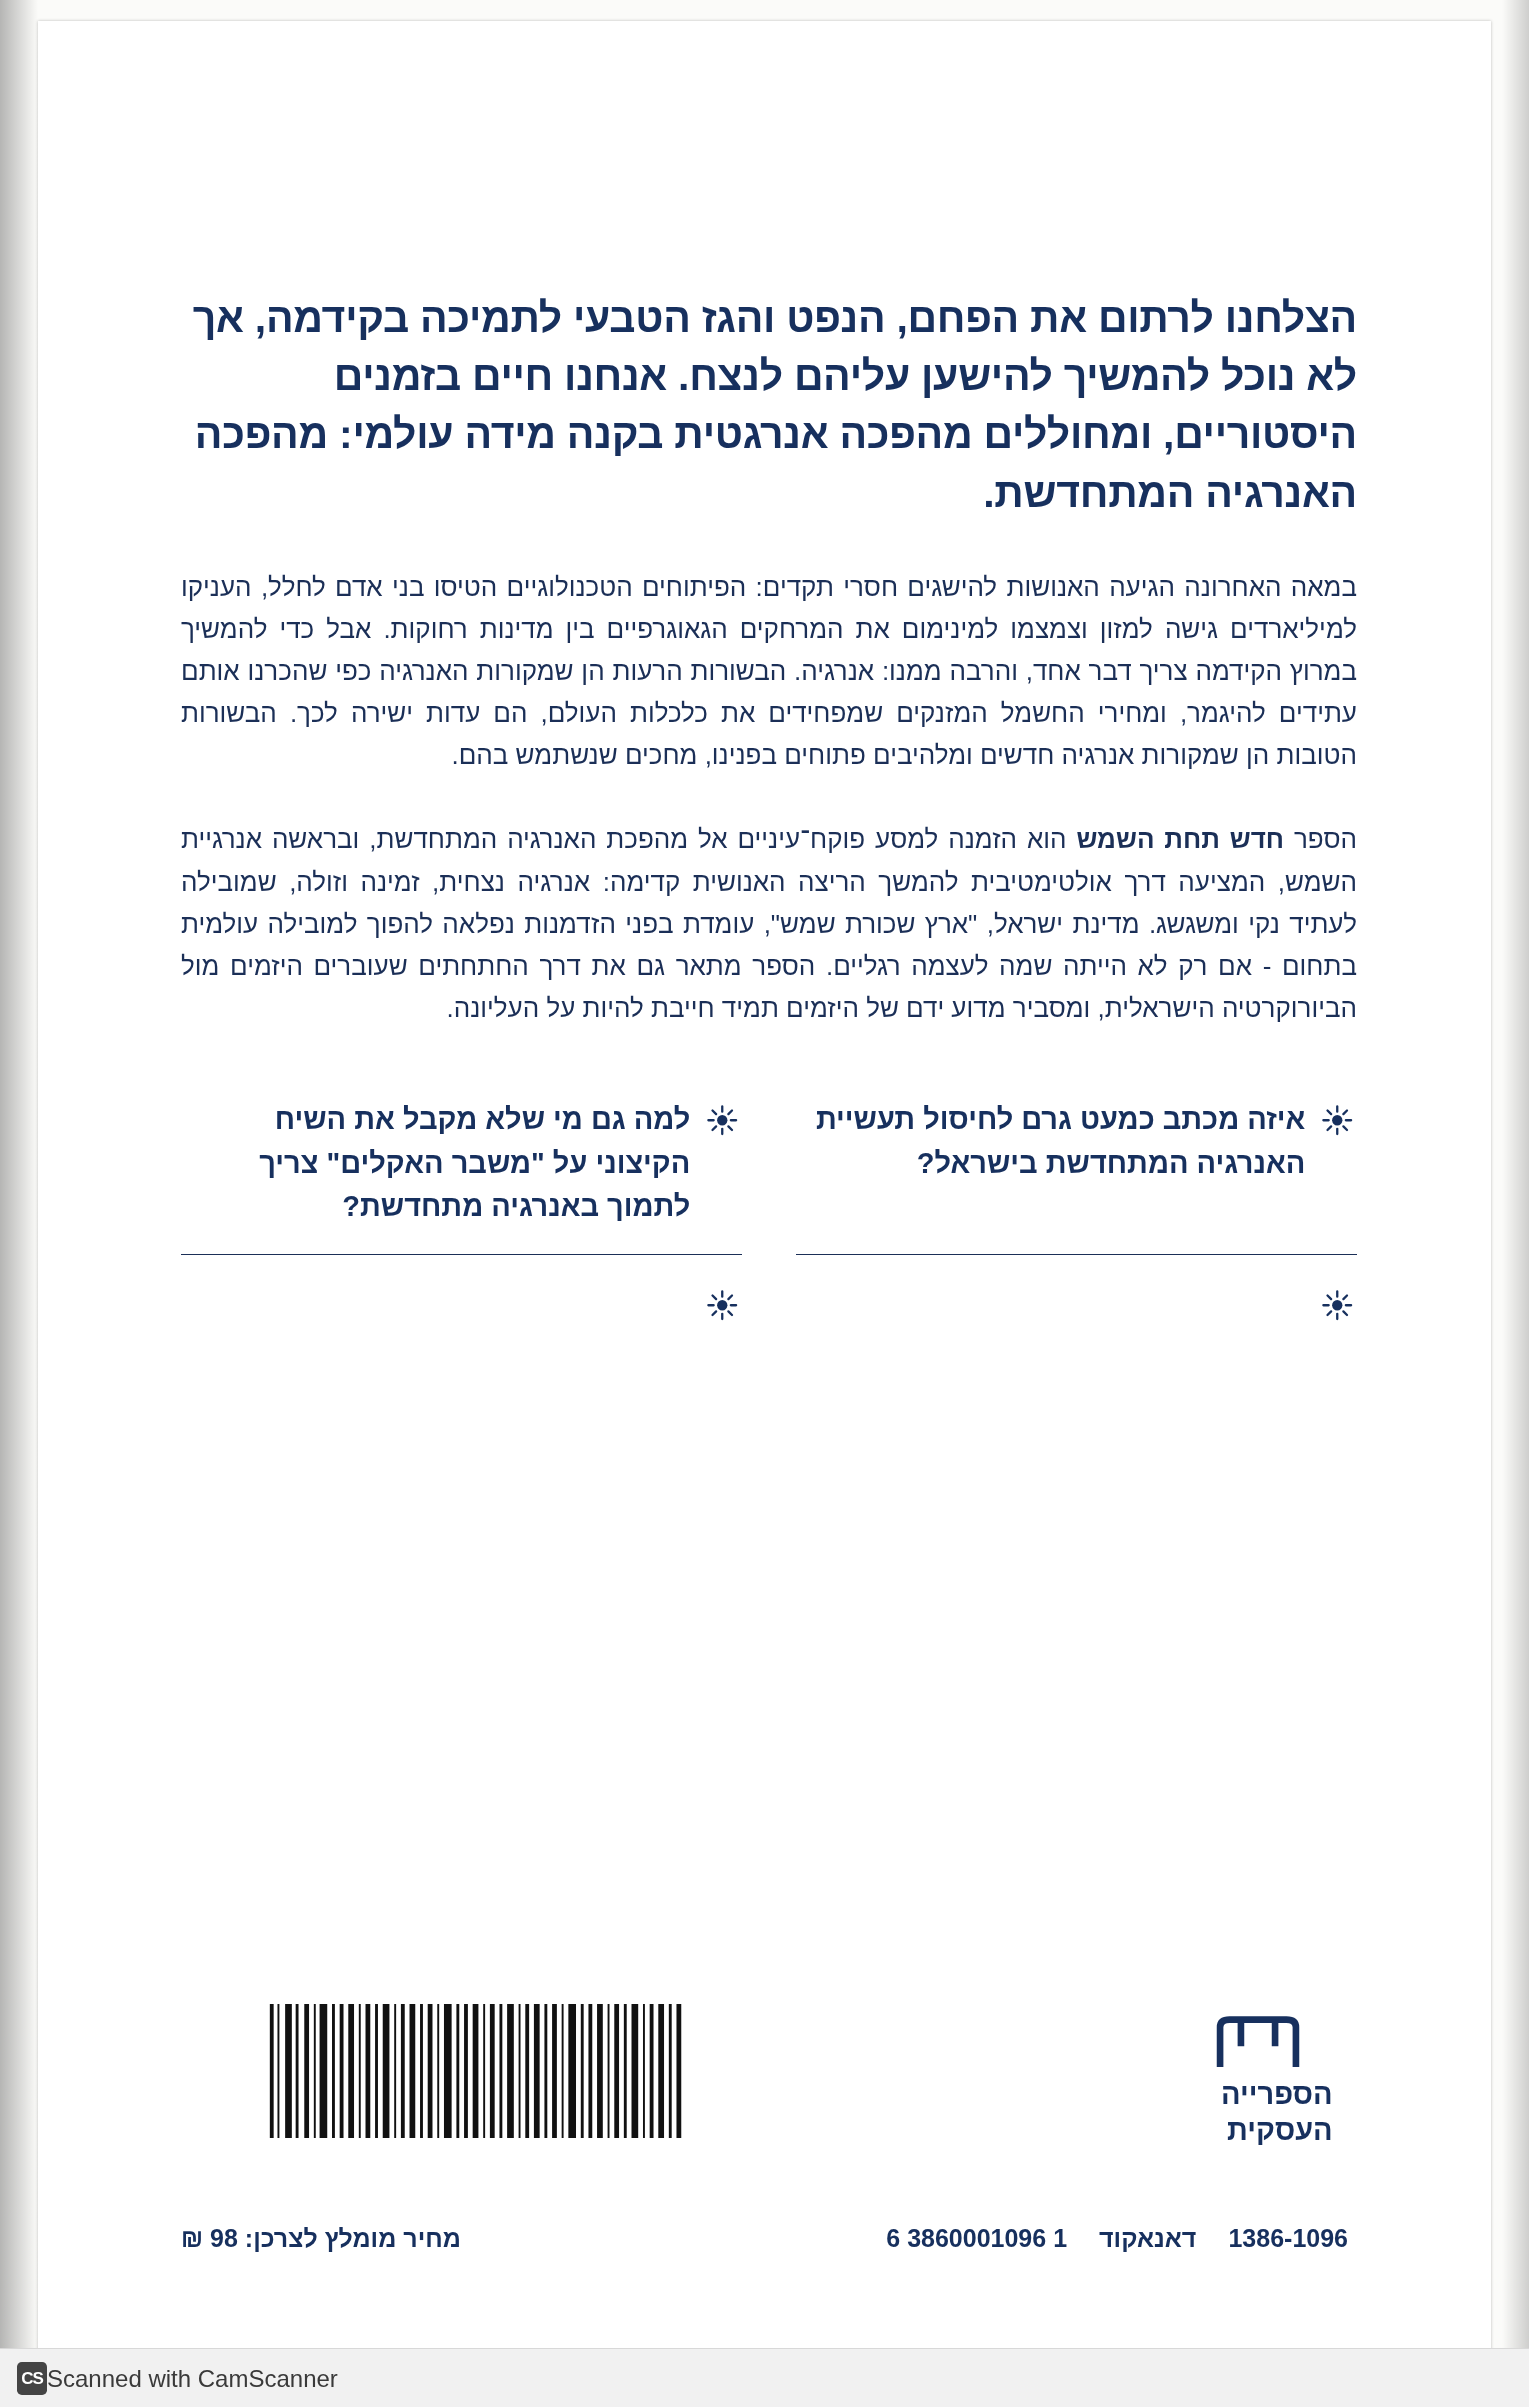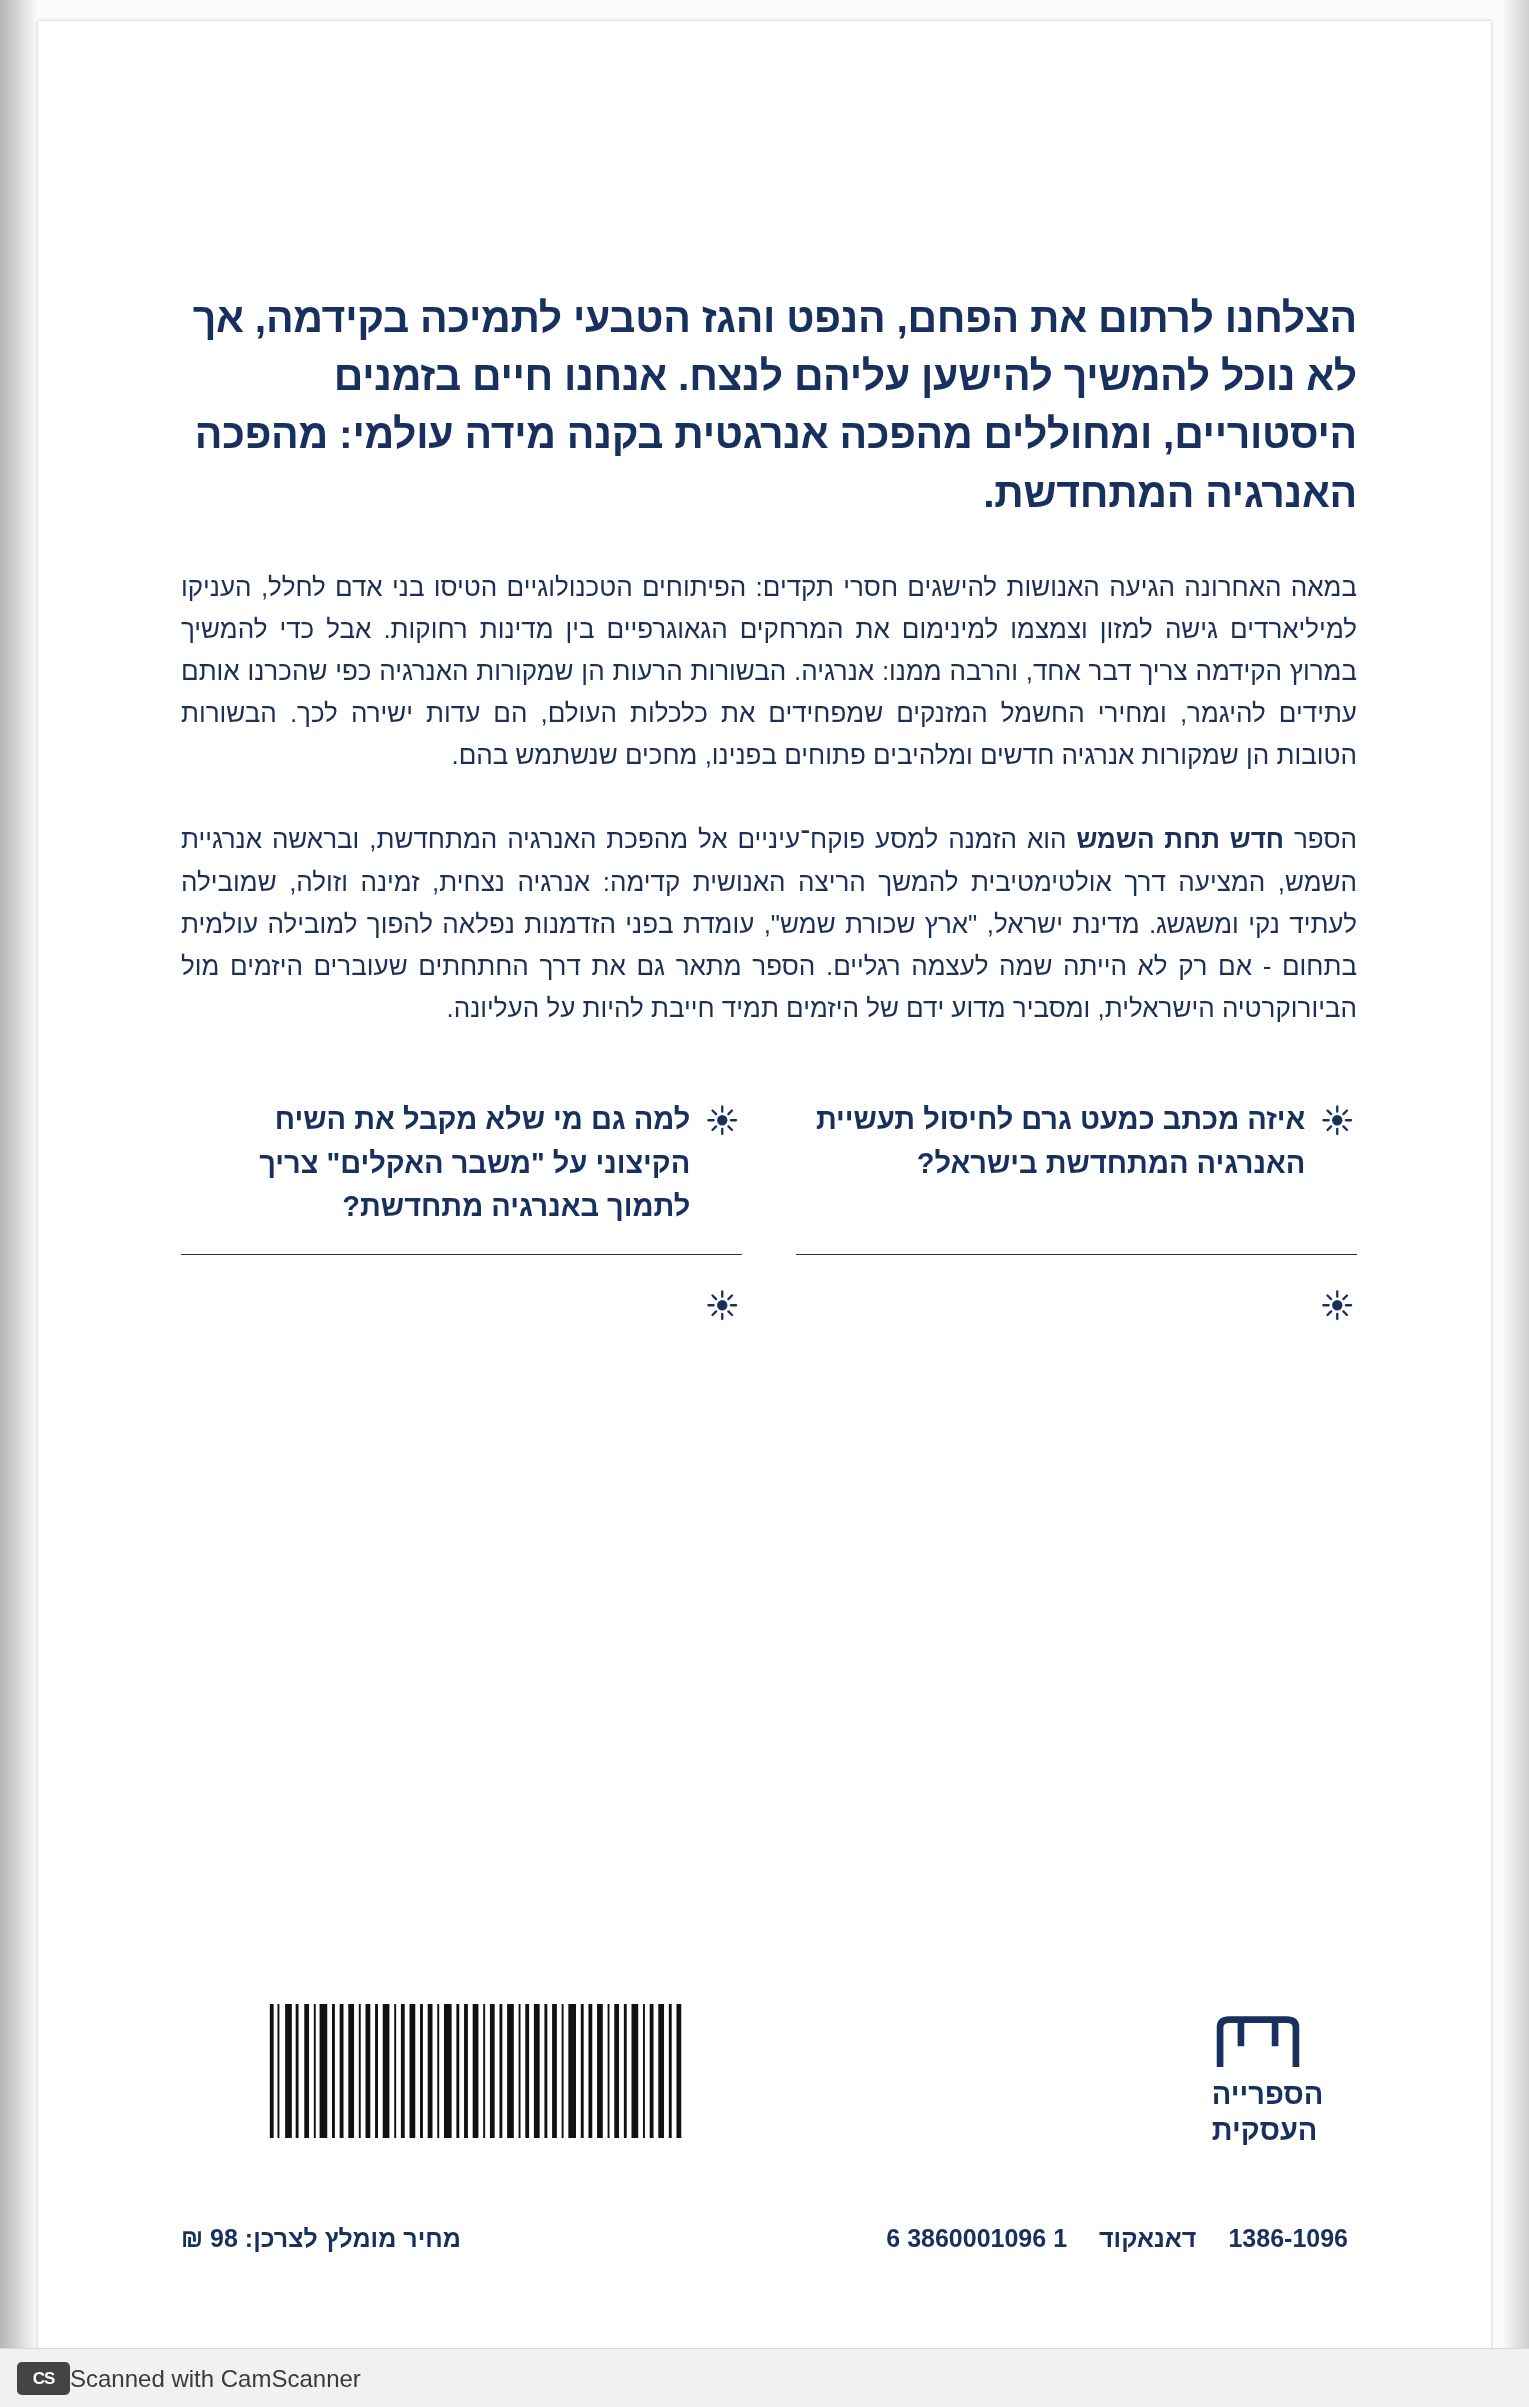--- a/index.html
+++ b/index.html
@@ -105,21 +105,21 @@
     left: 143px;
     right: 143px;
     top: 1983px;
     height: 315px;
     direction: rtl;
   }
   .publisher {
     position: absolute;
     right: 15.3px;
     top: 9.6px;
-    text-align: left;
+    text-align: right;
   }
   .pub-mark {
     width: 92px;
     height: 55px;
     margin-right: 29px;
     margin-bottom: 7.6px;
   }
   .pub-name {
     font-size: 29px;
     font-weight: bold;
@@ -160,21 +160,21 @@
     bottom: 0;
     width: 1529px;
     height: 59px;
     background: #f1f1f1;
     border-top: 1px solid #d8d8d8;
     display: flex;
     align-items: center;
     direction: ltr;
   }
   .cs-badge {
-    width: 53px;
+    width: 30px;
     height: 32.5px;
     margin-left: 17px;
     background: #444;
     color: #fff;
     border-radius: 4.8px;
     font-size: 17px;
     font-weight: bold;
     display: flex;
     align-items: center;
     justify-content: center;

